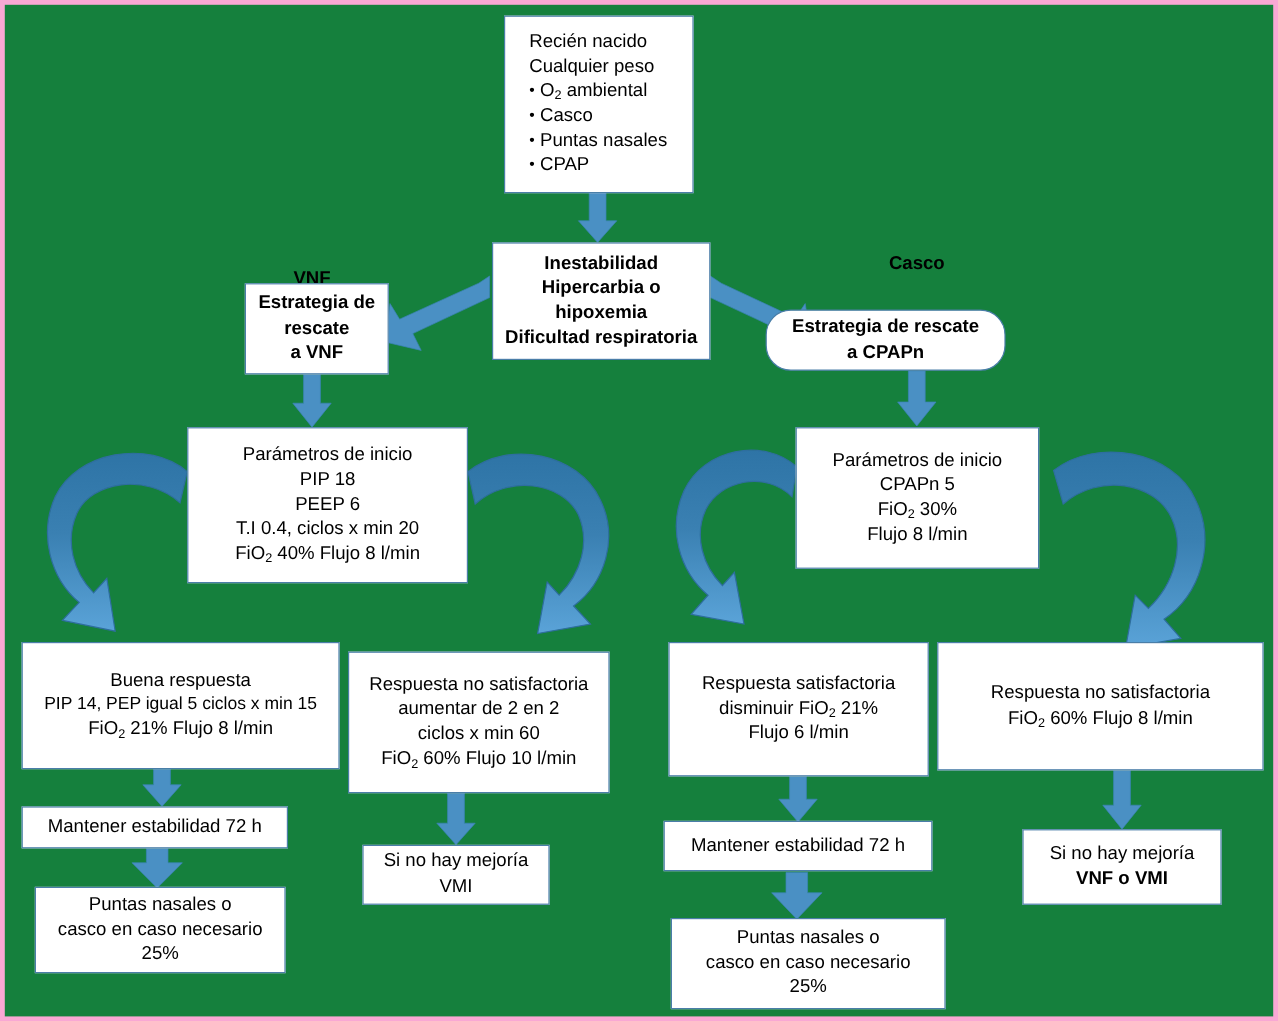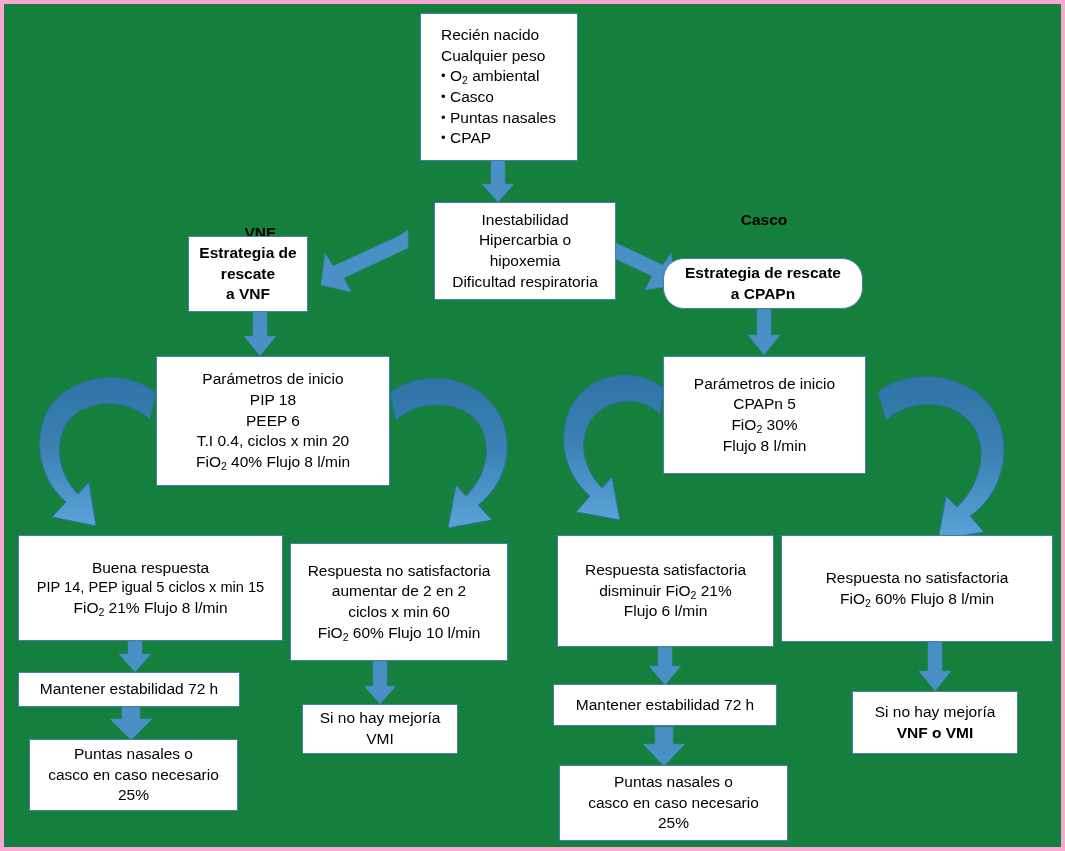--- a/index.html
+++ b/index.html
@@ -171,38 +171,38 @@
         <div class="ln b">Casco</div>
         <div class="ln b">Puntas nasales</div>
         <div class="ln b">CPAP</div>
       </div>
     </div>
   </div>
 
   <div class="caption" style="left:196px; top:220px; width:120px;">VNF</div>
   <div class="caption" style="left:700px; top:207px; width:120px;">Casco</div>
 
-  <div class="node" style="left:430px; top:198px; width:182px; height:98px;">
+  <div class="node" style="left:406px; top:198px; width:182px; height:98px;font-weight:bold;">
     <div class="inner">
       <div class="ln">Inestabilidad</div>
       <div class="ln">Hipercarbia o</div>
       <div class="ln">hipoxemia</div>
       <div class="ln">Dificultad respiratoria</div>
     </div>
   </div>
 
-  <div class="node bold" style="left:184px; top:232px; width:120px; height:76px;">
+  <div class="node bold" style="left:200px; top:232px; width:120px; height:76px;">
     <div class="inner">
       <div class="ln">Estrategia de</div>
       <div class="ln">rescate</div>
       <div class="ln">a VNF</div>
     </div>
   </div>
 
-  <div class="node bold" style="left:659px; top:254px; width:200px; height:51px;border-radius:21px;">
+  <div class="node bold" style="left:634px; top:254px; width:200px; height:51px;border-radius:21px;">
     <div class="inner">
       <div class="ln">Estrategia de rescate</div>
       <div class="ln">a CPAPn</div>
     </div>
   </div>
 
   <div class="node" style="left:152px; top:352px; width:234px; height:130px;">
     <div class="inner">
       <div class="ln">Parámetros de inicio</div>
       <div class="ln">PIP 18</div>

